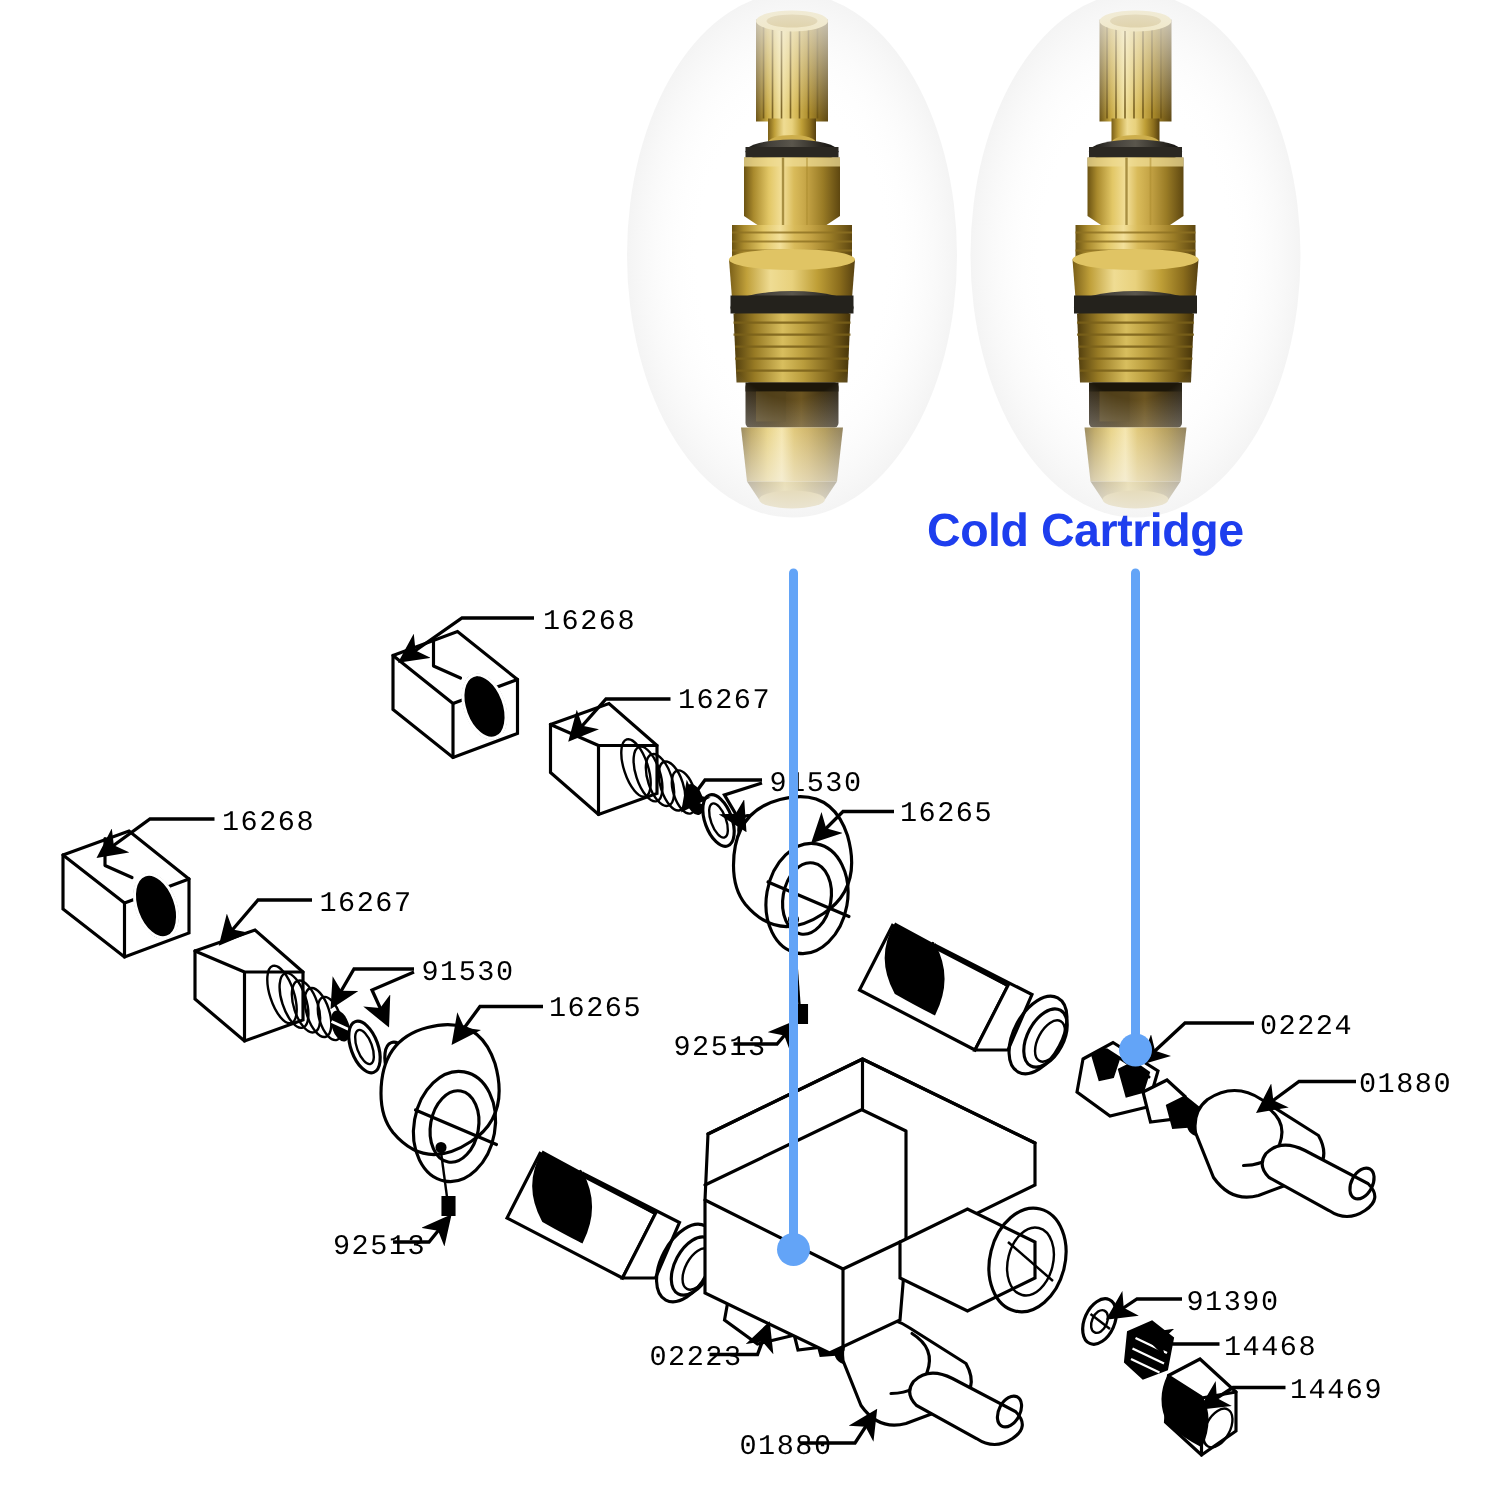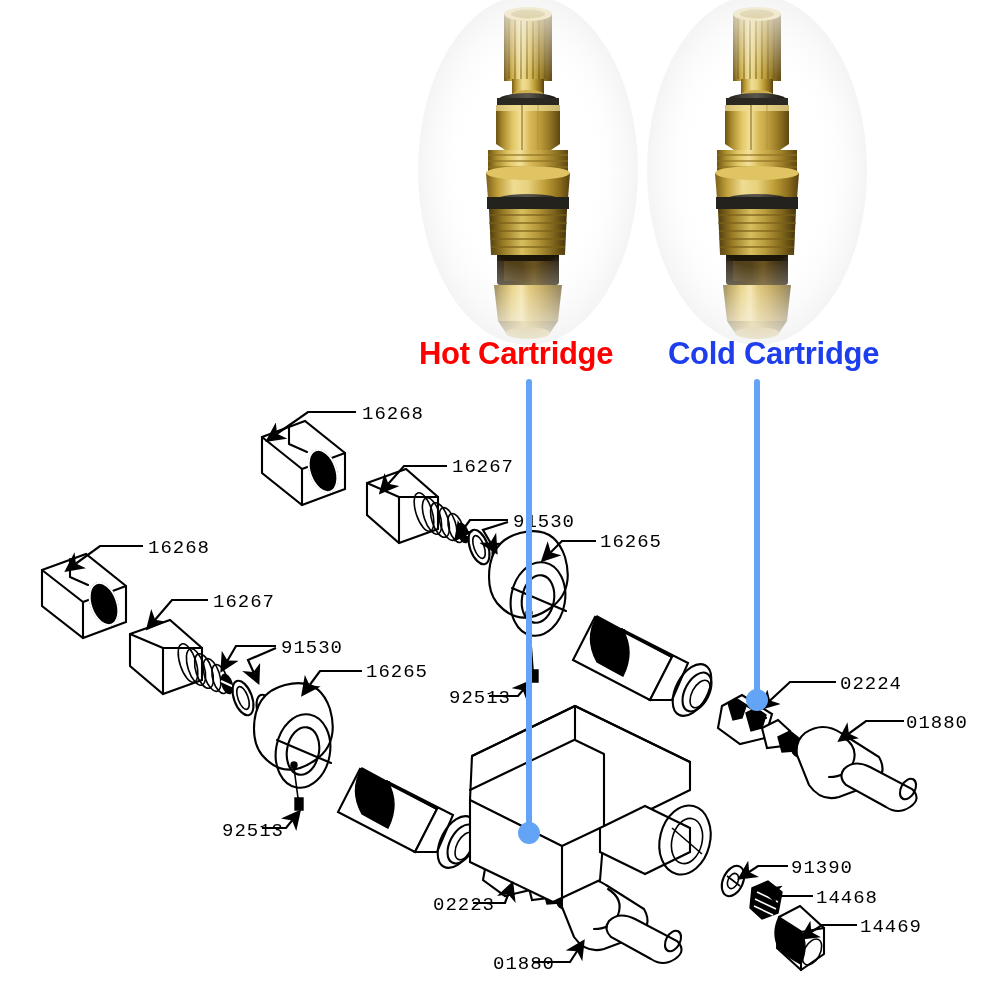--- a/index.html
+++ b/index.html
@@ -1,21 +1,21 @@
 <!DOCTYPE html>
 <html><head>
 <meta charset="utf-8">
 <style>
   html,body{margin:0;padding:0;}
   body{width:1000px;height:1000px;background:#ffffff;
        font-family:"Liberation Sans",sans-serif;overflow:hidden;position:relative;}
   #stage{position:absolute;inset:0;width:1000px;height:1000px;}
   .label{position:absolute;font-weight:bold;font-size:31px;letter-spacing:-0.3px;white-space:nowrap;}
   #hot-label{left:419px;top:336px;color:#FF0000;}
-  #cold-label{left:668px;top:336px;color:#1E3EEE;}
+  #cold-label{left:618px;top:336px;color:#1E3EEE;}
   svg{position:absolute;left:0;top:0;}
   .dg{fill:none;stroke:#000;stroke-width:2.1;stroke-linejoin:round;stroke-linecap:round;}
   .dgT{fill:none;stroke:#000;stroke-width:1.6;}
   .fillblk{fill:#000;stroke:#000;stroke-width:1.4;}
   .white{fill:#fff;stroke:#000;stroke-width:2.1;}
   .lead{fill:none;stroke:#000;stroke-width:2.2;}
   .ptxt{font-family:"Liberation Mono",monospace;font-size:19px;fill:#000;letter-spacing:1px;}
   .bluline{stroke:#63A4F7;stroke-width:6;fill:none;stroke-linecap:round;}
   .bludot{fill:#63A4F7;}
 </style>
@@ -140,21 +140,20 @@
     <g>
       <use href="#cartridge" x="528" y="5"></use>
       <ellipse cx="528" cy="170" rx="110" ry="175" fill="url(#glow)"></ellipse>
     </g>
     <g>
       <use href="#cartridge" x="757" y="5"></use>
       <ellipse cx="757" cy="170" rx="110" ry="175" fill="url(#glow)"></ellipse>
     </g>
   </svg>
 
-  <div class="label" id="hot-label">Hot Cartridge</div>
   <div class="label" id="cold-label">Cold Cartridge</div>
 
   <svg width="1000" height="1000" viewBox="0 0 1000 1000">
 
     <g>
       <path class="white" d="M262 437 L305 421 L345 453 L345 489 L302 505 L262 473 Z"></path>
       <path class="dg" d="M262 437 L302 469 L302 505"></path>
       <path class="dg" d="M302 469 L345 453"></path>
       <path class="dg" d="M289 426 L289 444 L307 452"></path>
       <ellipse class="fillblk" cx="323" cy="471" rx="13" ry="22" transform="rotate(-20 323 471)"></ellipse>

